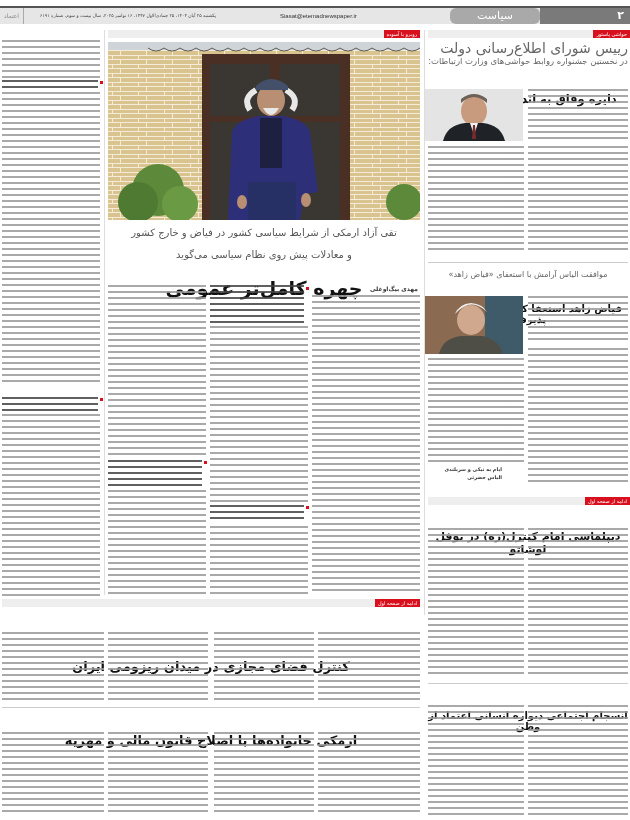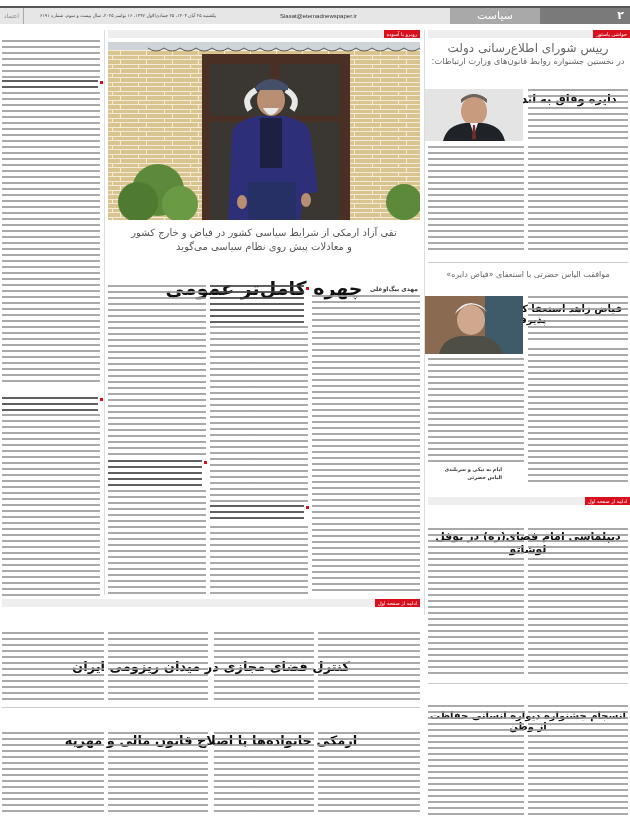--- a/index.html
+++ b/index.html
@@ -1,21 +1,21 @@
 <!DOCTYPE html>
 <html><head>
 <meta charset="utf-8">
 <style>
   * { box-sizing: border-box; margin: 0; padding: 0; }
   html, body { width: 630px; height: 820px; background: #fff; overflow: hidden; }
   body { font-family: "DejaVu Sans", sans-serif; direction: rtl; color: #222; position: relative; }
 
   .masthead { position: absolute; left: 0; top: 6px; width: 630px; height: 18px; background: #e6e6e6; border-top: 2px solid #555; }
   .mh-page { position: absolute; right: 0; top: 0; width: 90px; height: 16px; background: #7a7a7a; color: #fff; font-size: 11px; font-weight: bold; padding-right: 6px; line-height: 16px; }
-  .mh-section { position: absolute; right: 90px; top: 0; width: 90px; height: 16px; background: #a9a9a9; color: #fff; font-size: 11px; line-height: 16px; text-align: center; }
+  .mh-section { position: absolute; right: 90px; top: 0; width: 90px; height: 16px; background: #a9a9a9; color: #fff; font-size: 11px; line-height: 16px; text-align: center; border-radius: 6px; }
   .mh-email { position: absolute; left: 280px; top: 0; font-size: 6px; line-height: 16px; direction: ltr; color: #333; font-family: "Liberation Sans", sans-serif; }
   .mh-date { position: absolute; left: 40px; top: 0; font-size: 4.5px; line-height: 16px; color: #444; }
   .mh-logo { position: absolute; left: 4px; top: 0; font-size: 6px; line-height: 16px; color: #888; border-right: 1px solid #aaa; padding-right: 4px; }
 
   .kicker-bar { position: absolute; height: 8px; background: #eee; }
   .kicker { position: absolute; right: 0; top: 0; height: 8px; background: #d8101e; color: #fff; font-size: 5px; line-height: 8px; padding: 0 3px; white-space: nowrap; }
 
   .col-rule { position: absolute; width: 1px; background: #ddd; }
   .hrule { position: absolute; height: 1px; background: #ccc; }
 
@@ -42,68 +42,68 @@
   <div class="mh-logo">اعتماد</div>
 </div>
 
 <div class="col-rule" style="left:424px; top:30px; height:585px;"></div>
 <div class="col-rule" style="left:104px; top:30px; height:565px;"></div>
 
 <div class="kicker-bar" style="left:428px; top:30px; width:202px;">
   <span class="kicker">حواشی پاستور</span>
 </div>
 
-<div class="sub" style="left:428px; top:42px; width:200px; font-size:12px;">رییس شورای اطلاع‌رسانی دولت</div>
-<div class="sub" style="left:428px; top:55px; width:200px; font-size:8.5px;">در نخستین جشنواره روابط قانون‌های وزارت ارتباطات:</div>
+<div class="sub" style="left:428px; top:42px; width:200px; font-size:14px;text-align:right;">رییس شورای اطلاع‌رسانی دولت</div>
+<div class="sub" style="left:428px; top:55px; width:200px; font-size:8.5px;">در نخستین جشنواره روابط حواشی‌های وزارت ارتباطات:</div>
 <div class="head" style="left:428px; top:70px; width:200px; font-size:11.5px;">دایره وفاق به اندازه ایران است</div>
 
 <div class="photo" style="left:425px; top:89px; width:98px; height:52px; background:linear-gradient(#e9e9e9,#d6d6d6);">
   <svg width="98" height="52" viewBox="0 0 98 52">
     <rect width="98" height="52" fill="#e4e4e4"></rect>
     <ellipse cx="49" cy="22" rx="13" ry="15" fill="#c89a7e"></ellipse>
     <path d="M36 14 Q49 2 62 14 L62 10 Q49 0 36 10Z" fill="#6d6258"></path>
     <path d="M18 52 Q22 36 40 34 L58 34 Q76 36 80 52Z" fill="#1f2328"></path>
     <path d="M45 34 L49 46 L53 34Z" fill="#f2f2f2"></path>
     <path d="M48 36 L50 36 L51 50 L47 50Z" fill="#7a2a2a"></path>
   </svg>
 </div>
 <div class="text" style="left:528px; top:89px; width:100px; height:54px;"></div>
 <div class="text" style="left:428px; top:146px; width:96px; height:108px;"></div>
 <div class="text" style="left:528px; top:146px; width:100px; height:108px;"></div>
 
 <div class="hrule" style="left:428px; top:262px; width:200px;"></div>
 
-<div class="sub" style="left:428px; top:268px; width:200px; font-size:8px;">موافقت الیاس حضرتی با استعفای «فیاض دایره»</div>
+<div class="sub" style="left:428px; top:268px; width:200px; font-size:8px;">موافقت الیاس آرامش با استعفای «فیاض زاهد»</div>
 <div class="head" style="left:428px; top:281px; width:200px; font-size:10px;">فیاض زاهد استعفا کرد، الیاس حضرتی پذیرفت</div>
 
 <div class="photo" style="left:425px; top:296px; width:98px; height:58px;">
   <svg width="98" height="58" viewBox="0 0 98 58">
     <rect width="98" height="58" fill="#8a6a50"></rect>
     <rect x="60" y="0" width="38" height="58" fill="#3f5b6a"></rect>
     <ellipse cx="46" cy="24" rx="14" ry="15" fill="#d0a88e"></ellipse>
     <path d="M30 18 Q46 0 62 16 Q58 8 46 7 Q34 8 30 18Z" fill="#efefef"></path>
     <path d="M14 58 Q18 42 36 40 L58 40 Q74 44 78 58Z" fill="#4e4e46"></path>
   </svg>
 </div>
 <div class="text" style="left:528px; top:296px; width:100px; height:48px;"></div>
 <div class="text" style="left:528px; top:348px; width:100px; height:138px;"></div>
 <div class="text" style="left:428px; top:358px; width:96px; height:104px;"></div>
 <div class="byline" style="right:128px; top:466px;">ایام به نیکی و سربلندی</div>
 <div class="byline" style="right:128px; top:474px;">الیاس حضرتی</div>
 
 <div class="kicker-bar" style="left:428px; top:497px; width:202px;">
   <span class="kicker">ادامه از صفحه اول</span>
 </div>
-<div class="head" style="left:428px; top:508px; width:200px; font-size:11px;">دیپلماسی امام فضای(ره) در نوفل لوشاتو</div>
+<div class="head" style="left:428px; top:508px; width:200px; font-size:11px;">دیپلماسی امام کنترل(ره) در نوفل لوشاتو</div>
 <div class="text" style="left:528px; top:528px; width:100px; height:150px;"></div>
 <div class="text" style="left:428px; top:528px; width:96px; height:150px;"></div>
 
 <div class="hrule" style="left:428px; top:683px; width:200px;"></div>
 
-<div class="head" style="left:428px; top:688px; width:200px; font-size:10px;">انسجام جشنواره دیواره انسانی حفاظت از وطن</div>
+<div class="head" style="left:428px; top:688px; width:200px; font-size:10px;">انسجام اجتماعی دیواره انسانی اعتماد از وطن</div>
 <div class="text" style="left:528px; top:705px; width:100px; height:110px;"></div>
 <div class="text" style="left:428px; top:705px; width:96px; height:110px;"></div>
 
 <div class="kicker-bar" style="left:108px; top:30px; width:312px;">
   <span class="kicker">روبرو با آسوده</span>
 </div>
 
 <div class="photo" style="left:108px; top:42px; width:312px; height:178px;">
   <svg width="312" height="178" viewBox="0 0 312 178">
     <defs>
@@ -134,21 +134,21 @@
     <ellipse cx="134" cy="160" rx="5" ry="7" fill="#b88f73"></ellipse>
     <ellipse cx="198" cy="158" rx="5" ry="7" fill="#b88f73"></ellipse>
     <circle cx="50" cy="148" r="26" fill="#5c8a3a"></circle>
     <circle cx="30" cy="160" r="20" fill="#4e7a32"></circle>
     <circle cx="72" cy="162" r="18" fill="#6a9a44"></circle>
     <circle cx="296" cy="160" r="18" fill="#5c8a3a"></circle>
   </svg>
 </div>
 
 <div class="sub" style="left:108px; top:226px; width:312px; font-size:10px; color:#555;">تقی آزاد ارمکی از شرایط سیاسی کشور در فیاض و خارج کشور</div>
-<div class="sub" style="left:108px; top:240px; width:312px; font-size:10px; color:#555;">و معادلات پیش روی نظام سیاسی می‌گوید</div>
+<div class="sub" style="left:108px; top:248px; width:312px; font-size:10px; color:#555;">و معادلات پیش روی نظام سیاسی می‌گوید</div>
 <div class="head" style="left:108px; top:255px; width:312px; font-size:19px;">چهره کامل‌تر عمومی</div>
 
 <div class="byline" style="right:212px; top:285px; font-size:6px;">مهدی بیگ‌اوغلی</div>
 
 <div class="text" style="left:312px; top:295px; width:108px; height:300px;"></div>
 
 <div class="bullet" style="left:306px; top:287px;"></div>
 <div class="text q" style="left:210px; top:285px; width:94px; height:38px;" title=""></div>
 <div class="text" style="left:210px; top:326px; width:98px; height:176px;"></div>
 <div class="bullet" style="left:306px; top:506px;"></div>

